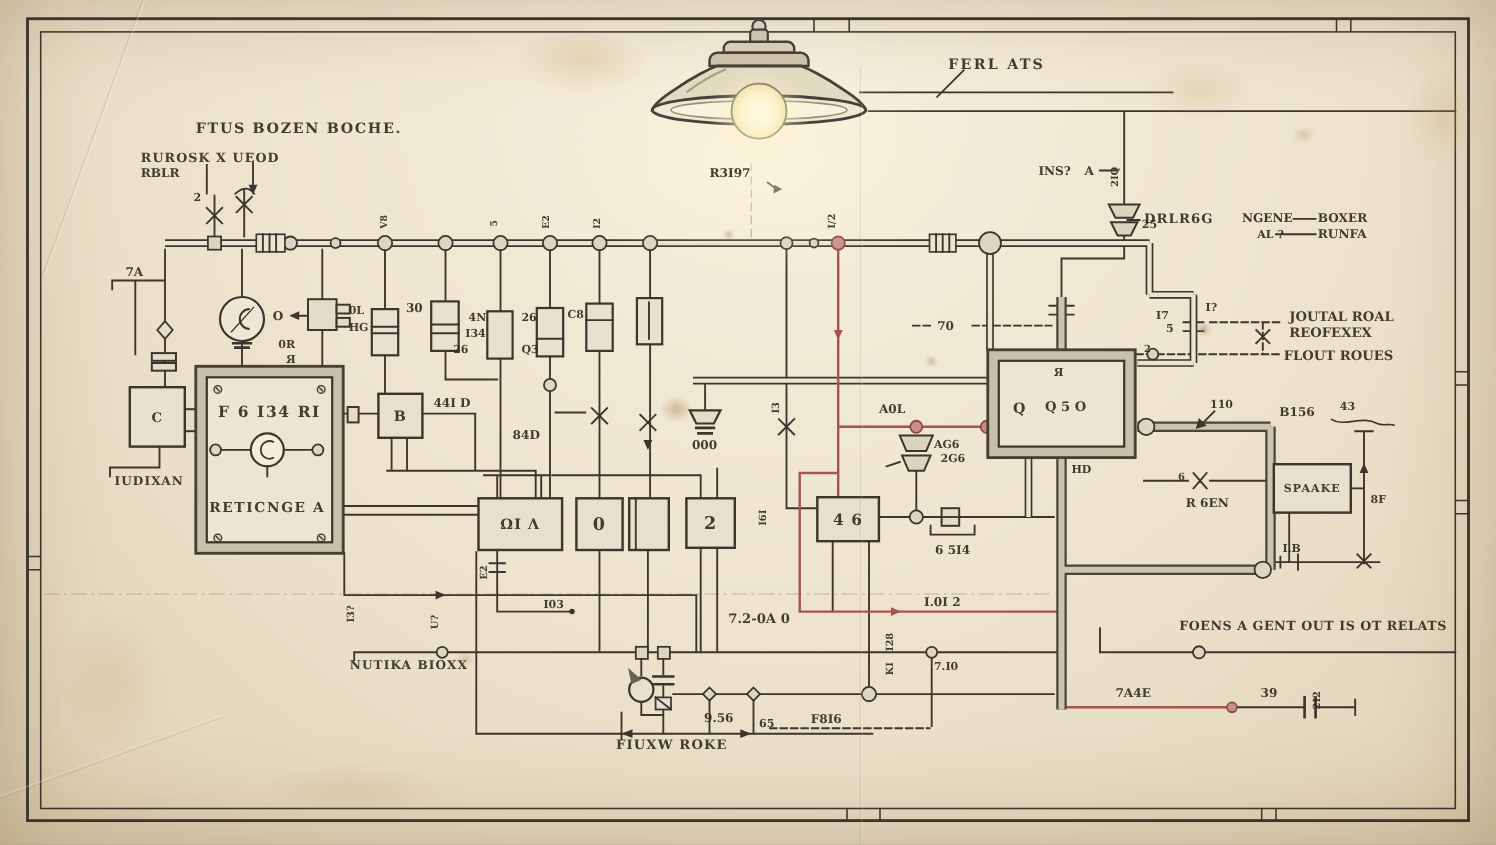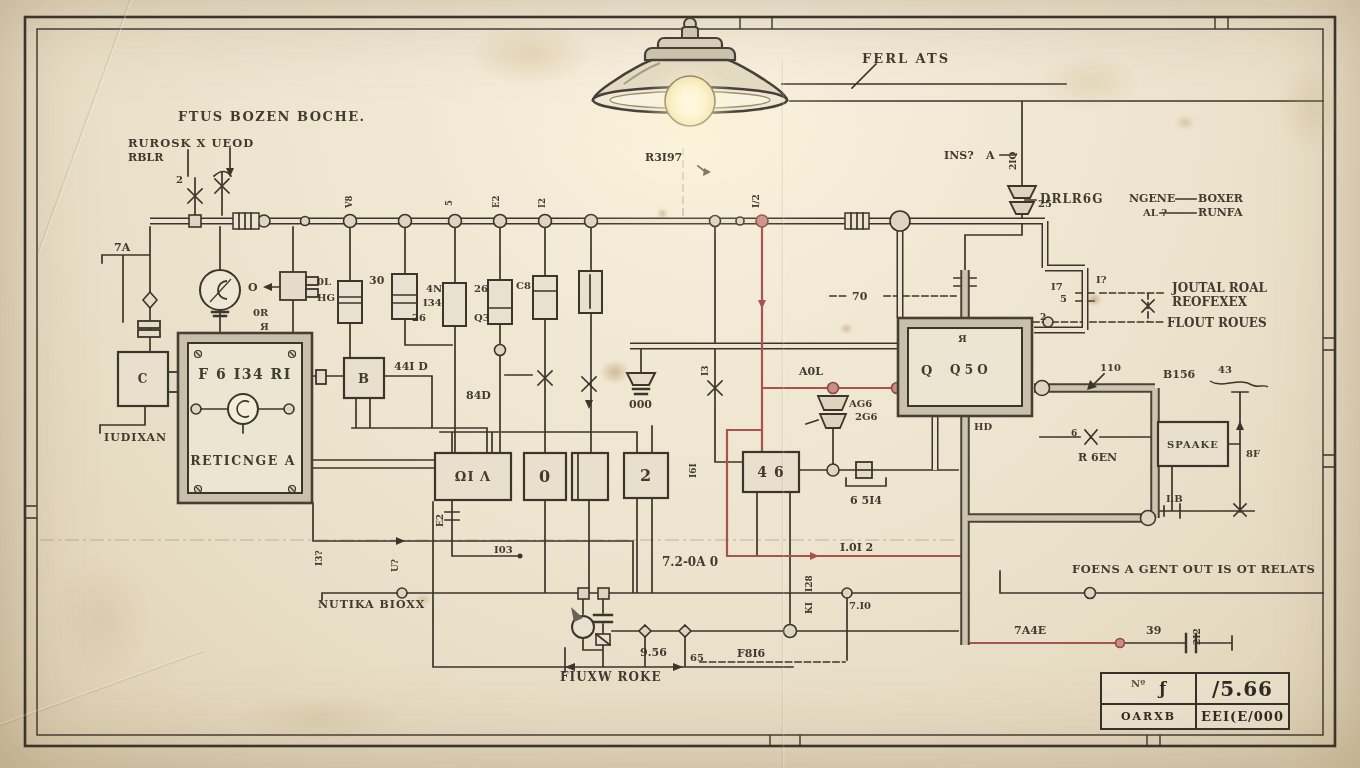--- a/index.html
+++ b/index.html
@@ -367,23 +367,14 @@
 <div class="stain" style="left:1278px;top:65px;width:65px;height:85px;background:radial-gradient(closest-side,rgba(200,175,120,.28),rgba(200,175,120,0));"></div>
 <div class="stain" style="left:657px;top:208px;width:11px;height:11px;background:radial-gradient(closest-side,rgba(150,110,60,.4),rgba(150,110,60,0));"></div>
 <div class="stain" style="left:840px;top:323px;width:13px;height:11px;background:radial-gradient(closest-side,rgba(150,110,60,.38),rgba(150,110,60,0));"></div>
 <div class="stain" style="left:240px;top:695px;width:160px;height:45px;background:radial-gradient(closest-side,rgba(190,162,108,.2),rgba(190,162,108,0));"></div>
 <div class="stain" style="left:1175px;top:115px;width:20px;height:15px;background:radial-gradient(closest-side,rgba(170,130,70,.3),rgba(170,130,70,0));"></div>
 <div class="stain" style="left:415px;top:593px;width:16px;height:13px;background:radial-gradient(closest-side,rgba(160,120,65,.3),rgba(160,120,65,0));"></div>
 <div class="crease" style="left:85px;top:-20px;width:4px;height:280px;transform:rotate(20deg);background:linear-gradient(90deg,transparent,rgba(120,100,70,.18),rgba(255,255,248,.3),transparent);"></div>
 <div class="crease" style="left:781px;top:60px;width:4px;height:708px;background:linear-gradient(90deg,transparent,rgba(120,100,70,.12),rgba(255,255,248,.2),transparent);"></div>
 <div class="crease" style="left:-30px;top:690px;width:240px;height:4px;transform:rotate(-20deg);background:linear-gradient(0deg,transparent,rgba(120,100,70,.16),rgba(255,255,248,.25),transparent);"></div>
 
-<div class="titleblock">
-  <div class="tb-cell tb-c1">
-    <span class="tb-no">Nº</span>
-    <span class="tb-f">ƒ</span>
-  </div>
-  <div class="tb-cell tb-c2">/5.66</div>
-  <div class="tb-cell tb-c3">OARXB</div>
-  <div class="tb-cell tb-c4">EEI(E/000</div>
+
 </div>
 
-</div>
-
 </body></html>

